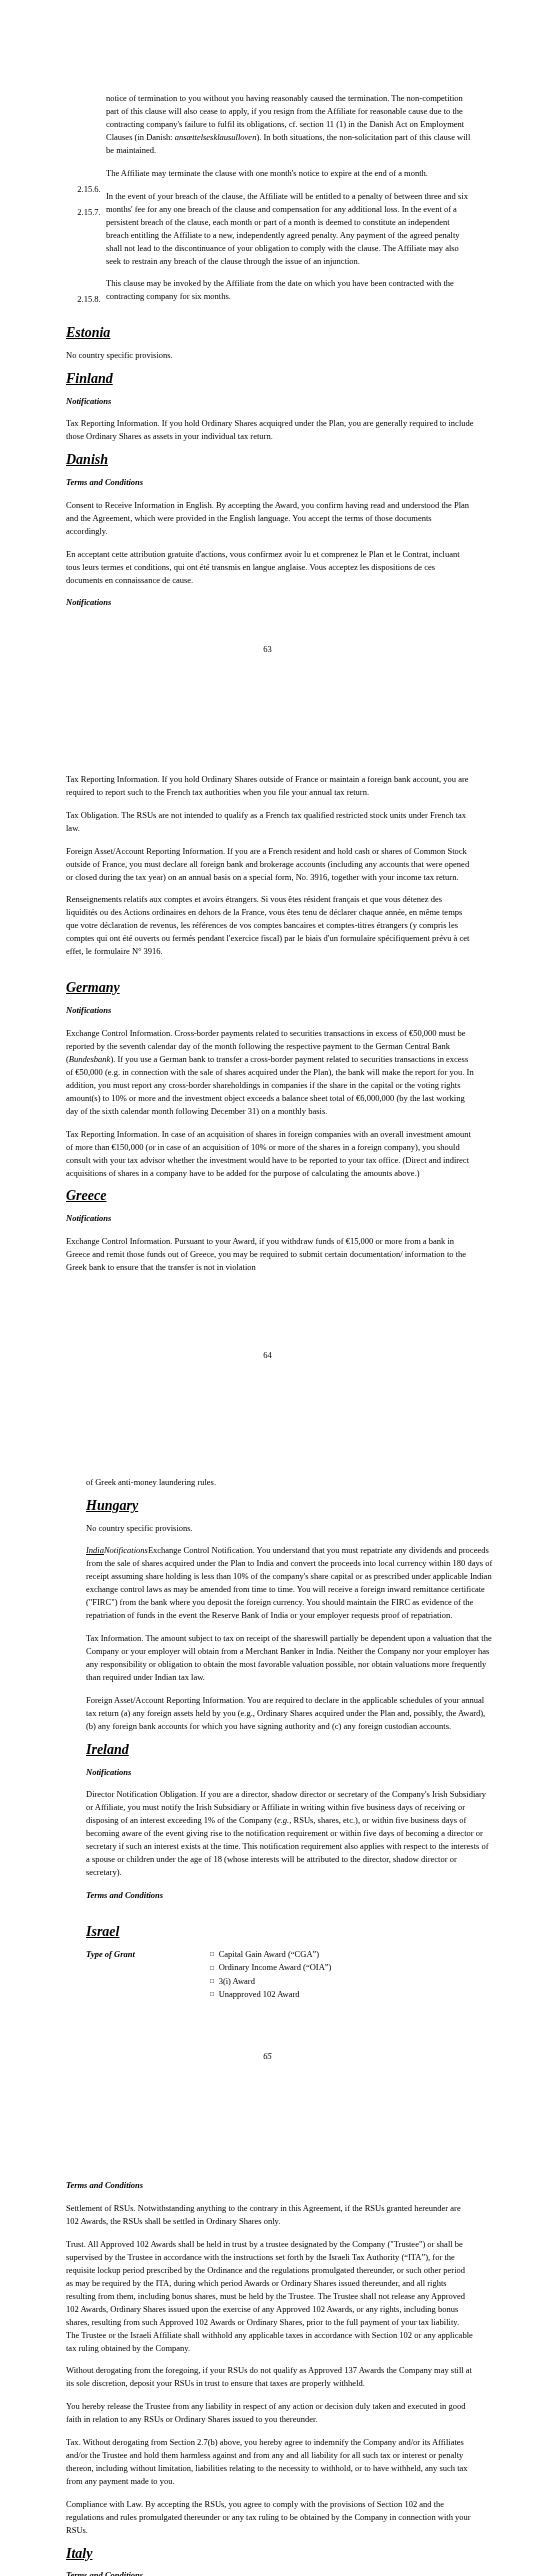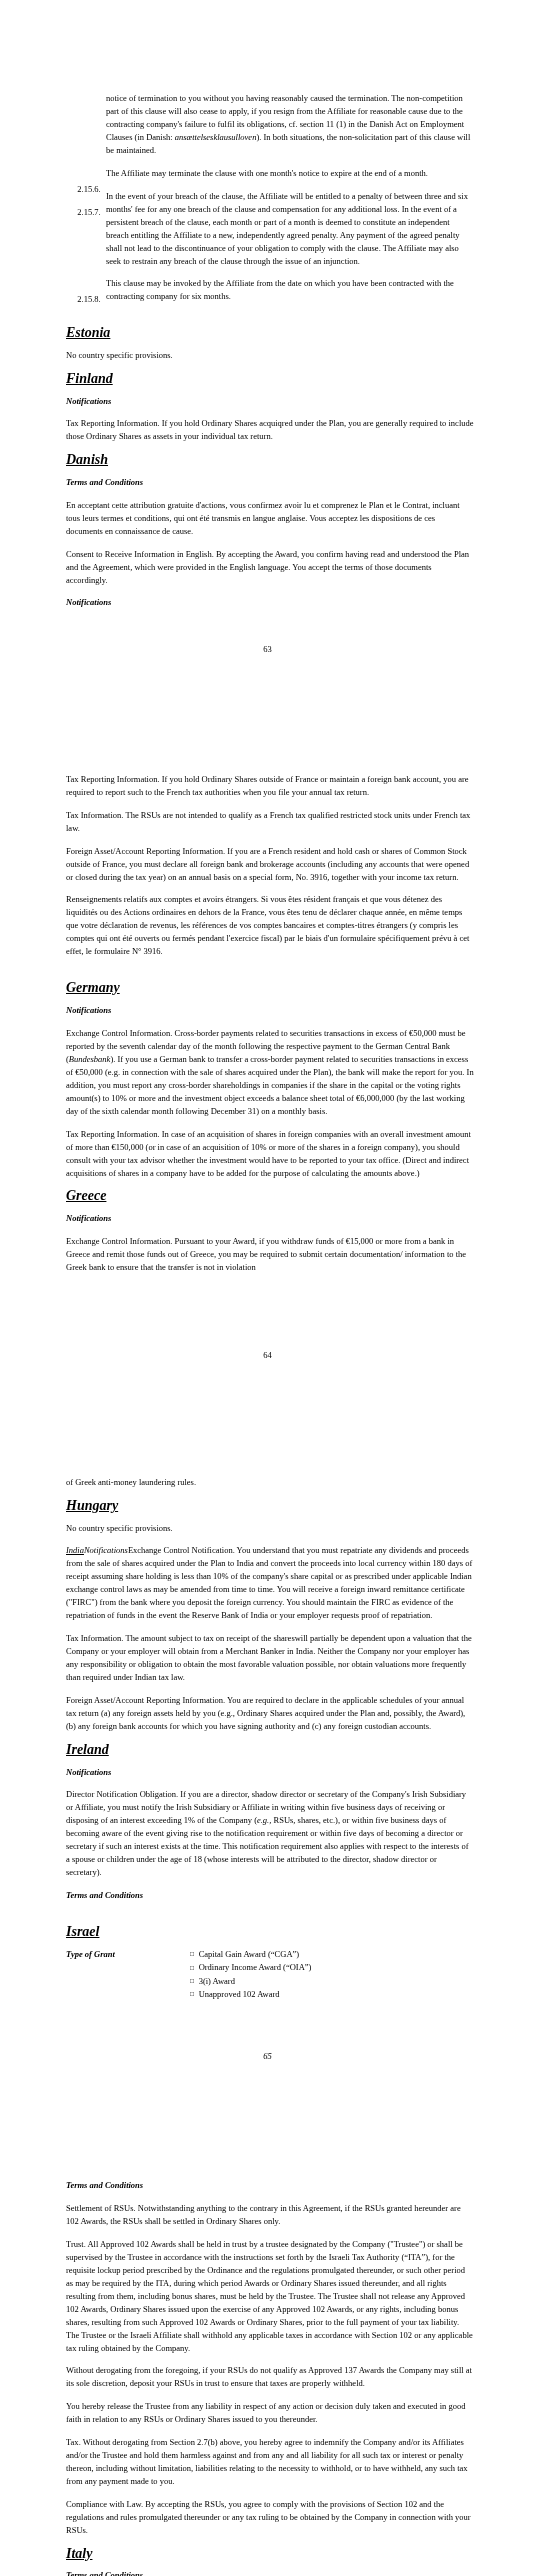--- a/index.html
+++ b/index.html
@@ -11,21 +11,21 @@
     width: 544px;
     color: #000000;
     font-family: "Liberation Serif", "DejaVu Serif", serif;
     font-size: 8.5px;
     line-height: 13px;
   }
   #doc { position: relative; width: 544px; }
   .page { position: relative; box-sizing: border-box; width: 544px; }
   .page-63 { height: 685px; padding-top: 92px; }
   .page-64 { height: 706px; padding-top: 88px; }
-  .page-65 { height: 701px; padding-top: 85px; }
+  .page-65 { height: 701px; padding-top: 85px; padding-left: 20px; }
   .page-66 { height: 721px; padding-top: 87px; }
   .content { margin-left: 66px; width: 408px; }
   .para, .clause, .grant { margin: 0 0 9.8px 0; text-align: left; }
   .clause { position: relative; padding-left: 40px; }
   .clause-num { position: absolute; left: 11.3px; top: 16px; }
   .country {
     font-weight: bold; font-style: italic; text-decoration: underline;
     font-size: 14px; margin: 0 0 9.8px 0;
   }
   .subheading {
@@ -59,30 +59,30 @@
         <div class="clause"><span class="clause-num">2.15.7.</span><span class="clause-body"><span>In the event of your breach of the clause, the Affiliate will be entitled to a penalty of between three and six months' fee for any one breach of the clause and compensation for any additional loss. In the event of a persistent breach of the clause, each month or part of a month is deemed to constitute an independent breach entitling the Affiliate to a new, independently agreed penalty. Any payment of the agreed penalty shall not lead to the discontinuance of your obligation to comply with the clause. The Affiliate may also seek to restrain any breach of the clause through the issue of an injunction.</span></span></div>
         <div class="clause"><span class="clause-num">2.15.8.</span><span class="clause-body"><span>This clause may be invoked by the Affiliate from the date on which you have been contracted with the contracting company for six months.</span></span></div>
         <div class="gap"></div>
         <h3 class="country">Estonia</h3>
         <p class="para"><span>No country specific provisions.</span></p>
         <h3 class="country">Finland</h3>
         <h4 class="subheading">Notifications</h4>
         <p class="para"><span class="b">Tax Reporting Information.</span><span>  If you hold Ordinary Shares acquiqred under the Plan, you are generally required to include those Ordinary Shares as assets in your individual tax return.</span></p>
         <h3 class="country">Danish</h3>
         <h4 class="subheading">Terms and Conditions</h4>
+        <p class="para"><span class="b">Consent to Receive Information in English.</span><span> By accepting the Award, you confirm having read and understood the Plan and the Agreement, which were provided in the English language. You accept the terms of those documents accordingly.</span></p>
         <p class="para"><span>En acceptant cette attribution gratuite d'actions, vous confirmez avoir lu et comprenez le Plan et le Contrat, incluant tous leurs termes et conditions, qui ont été transmis en langue anglaise. Vous acceptez les dispositions de ces documents en connaissance de cause.</span></p>
-        <p class="para"><span class="b">Consent to Receive Information in English.</span><span> By accepting the Award, you confirm having read and understood the Plan and the Agreement, which were provided in the English language. You accept the terms of those documents accordingly.</span></p>
         <h4 class="subheading">Notifications</h4>
       </div>
       <div class="page-num">63</div>
     </section>
     <section class="page page-64">
       <div class="content">
         <p class="para"><span class="b">Tax Reporting Information.</span><span>  If you hold Ordinary Shares outside of France or maintain a foreign bank account, you are required to report such to the French tax authorities when you file your annual tax return.</span></p>
-        <p class="para"><span class="b">Tax Information.</span><span>  The RSUs are not intended to qualify as a French tax qualified restricted stock units under French tax law.</span></p>
+        <p class="para"><span class="b">Tax Obligation.</span><span>  The RSUs are not intended to qualify as a French tax qualified restricted stock units under French tax law.</span></p>
         <p class="para"><span class="b">Foreign Asset/Account Reporting Information.</span><span> If you are a French resident and hold cash or shares of Common Stock outside of France, you must declare all foreign bank and brokerage accounts (including any accounts that were opened or closed during the tax year) on an annual basis on a special form, No. 3916, together with your income tax return.</span></p>
         <p class="para"><span class="b">Renseignements relatifs aux comptes et avoirs étrangers</span><span>. Si vous êtes résident français et que vous détenez des liquidités ou des Actions ordinaires en dehors de la France, vous êtes tenu de déclarer chaque année, en même temps que votre déclaration de revenus, les références de vos comptes bancaires et comptes-titres étrangers (y compris les comptes qui ont été ouverts ou fermés pendant l'exercice fiscal) par le biais d'un formulaire spécifiquement prévu à cet effet, le formulaire N° 3916.</span></p>
         <div class="gap"></div>
         <h3 class="country">Germany</h3>
         <h4 class="subheading">Notifications</h4>
         <p class="para"><span class="b">Exchange Control Information.</span><span>  Cross-border payments related to securities transactions in excess of €50,000 must be reported by the seventh calendar day of the month following the respective payment to the German Central Bank (</span><span class="i">Bundesbank</span><span>).  If you use a German bank to transfer a cross-border payment related to securities transactions in excess of €50,000 (e.g. in connection with the sale of shares acquired under the Plan), the bank will make the report for you.  In addition, you must report any cross-border shareholdings in companies if the share in the capital or the voting rights amount(s) to 10% or more and the investment object exceeds a balance sheet total of €6,000,000 (by the last working day of the sixth calendar month following December 31) on a monthly basis.</span></p>
         <p class="para"><span class="b">Tax Reporting Information.</span><span>  In case of an acquisition of shares in foreign companies with an overall investment amount of more than €150,000 (or in case of an acquisition of 10% or more of the shares in a foreign company), you should consult with your tax advisor whether the investment would have to be reported to your tax office. (Direct and indirect acquisitions of shares in a company have to be added for the purpose of calculating the amounts above.)</span></p>
         <h3 class="country">Greece</h3>
         <h4 class="subheading">Notifications</h4>
         <p class="para"><span class="b">Exchange Control Information.</span><span>  Pursuant to your Award, if you withdraw funds of €15,000 or more from a bank in Greece and remit those funds out of Greece, you may be required to submit certain documentation/ information to the Greek bank to ensure that the transfer is not in violation</span></p>

